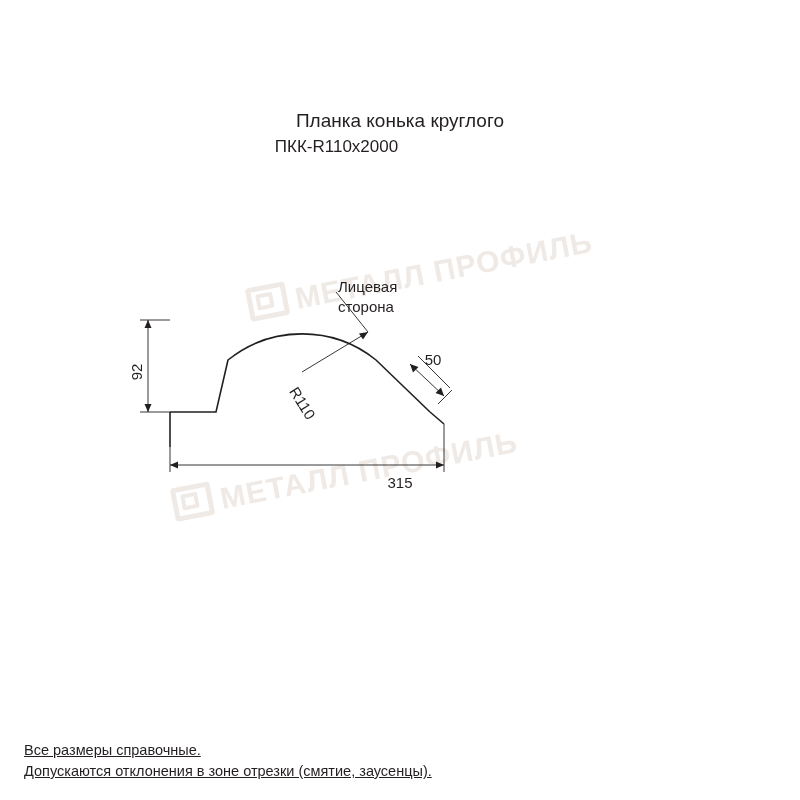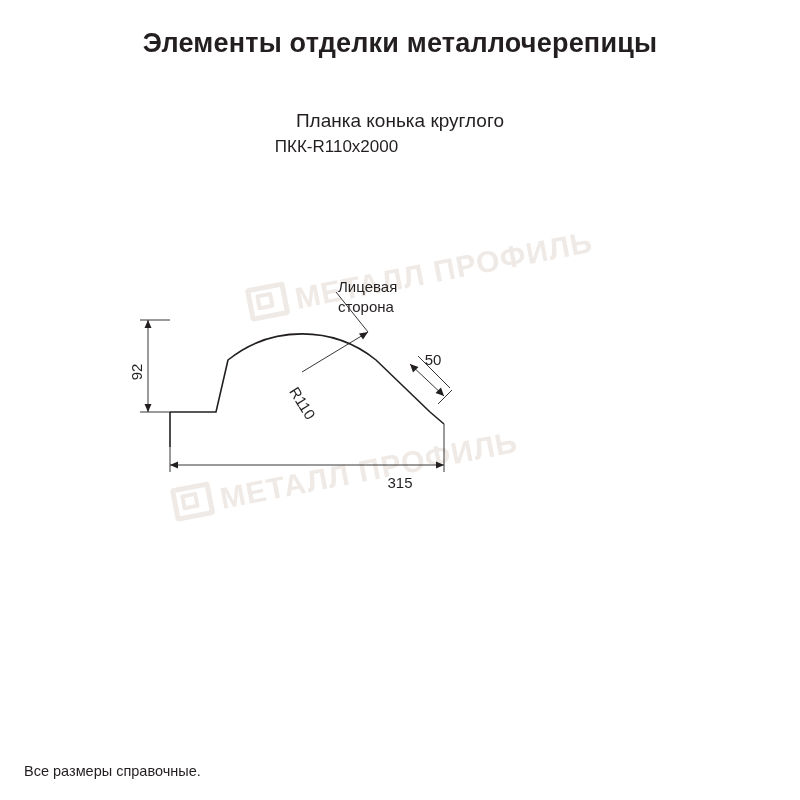--- a/index.html
+++ b/index.html
@@ -54,20 +54,21 @@
   }
   .footnotes {
     position: absolute;
     left: 24px;
     bottom: 18px;
     font-size: 14.5px;
     line-height: 1.45;
   }
   .footnotes div {
     white-space: nowrap;
+    text-decoration: underline;
   }
   svg { display: block; }
   .wm {
     position: absolute;
     font-family: "Liberation Sans", sans-serif;
     font-weight: bold;
     color: #efeae6;
     font-size: 30px;
     letter-spacing: 1px;
     transform: rotate(-11deg);
@@ -95,21 +96,20 @@
     height: 8px;
     border: 4px solid #efeae6;
     border-radius: 2px;
   }
 </style>
 </head>
 <body>
 
 <div class="page">
 
-  <div class="title">Элементы отделки металлочерепицы</div>
   <div class="subtitle">Планка конька круглого</div>
   <div class="code">ПКК-R110x2000</div>
 
   <div class="wm wm1">
     <span class="wm-ico"></span><span>МЕТАЛЛ ПРОФИЛЬ</span>
   </div>
   <div class="wm wm2">
     <span class="wm-ico"></span><span>МЕТАЛЛ ПРОФИЛЬ</span>
   </div>
 
@@ -160,15 +160,16 @@
         <text x="198" y="206" text-anchor="middle" transform="rotate(58 198 206)">R110</text>
         <text x="333" y="165" text-anchor="middle">50</text>
         <text x="238" y="92">Лицевая</text>
         <text x="238" y="112">сторона</text>
       </g>
     </svg>
   </div>
 
   <div class="footnotes">
     <div>Все размеры справочные.</div>
+    <div>Допускаются отклонения в зоне отрезки (смятие, заусенцы).</div>
   </div>
 
 </div>
 
 </body></html>

